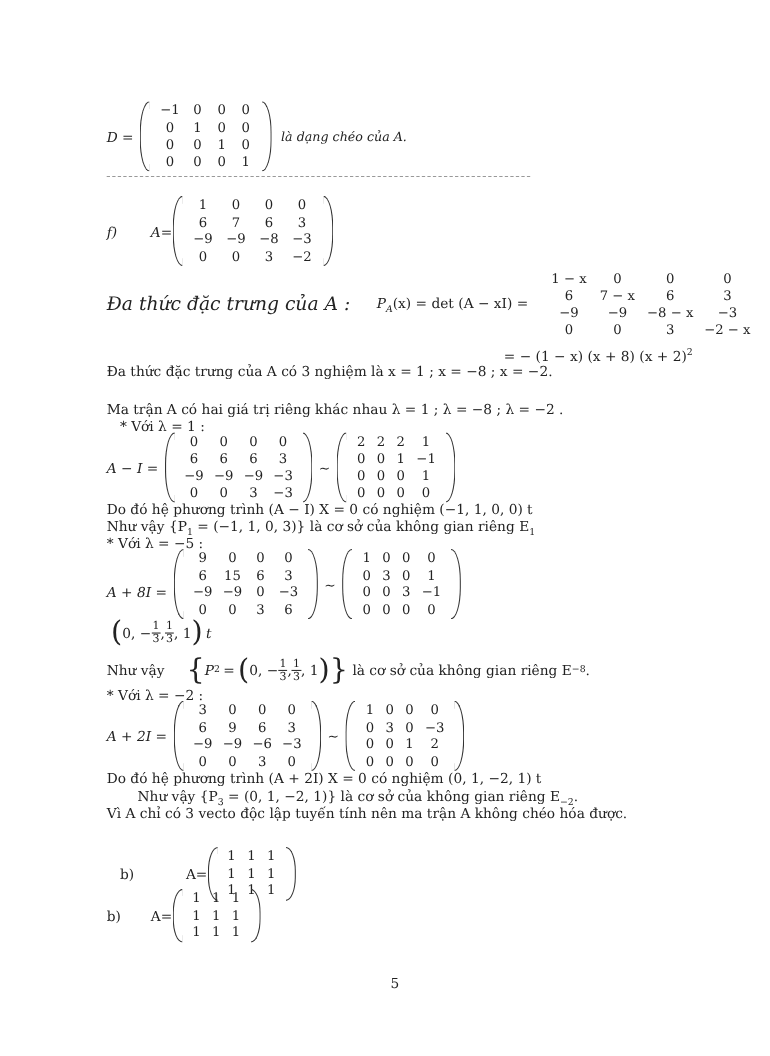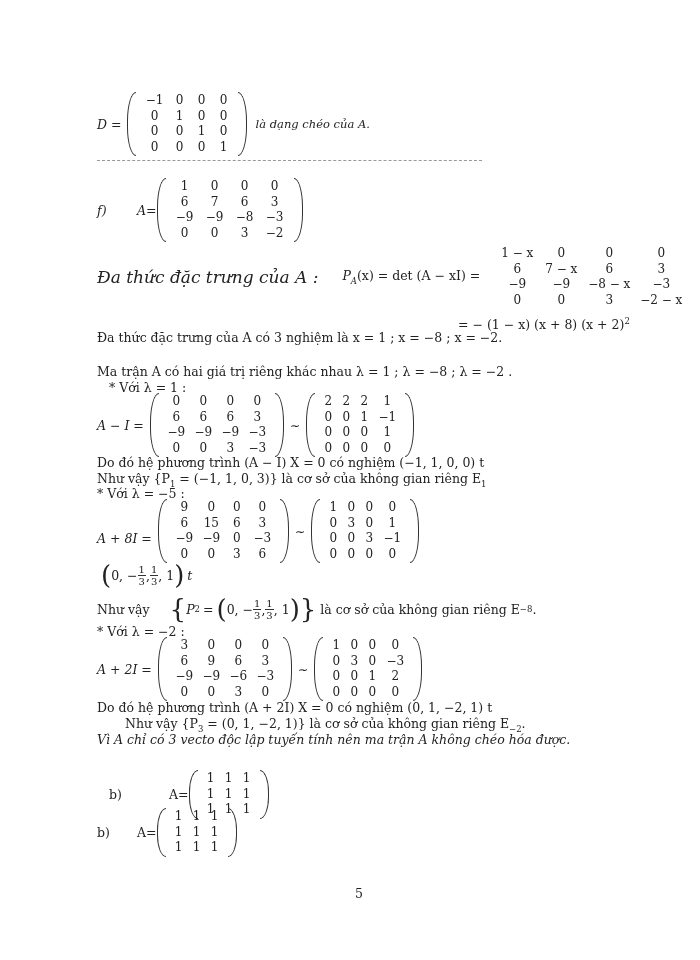--- a/index.html
+++ b/index.html
@@ -306,21 +306,21 @@
         <span>0</span>
         <span>0</span>
       </span>
       <span class="paren-r"></span>
   </span>
 </div>
 <div class="abs line" style="left:97px; top:700px;">Do đó hệ phương trình (A + 2I) X = 0 có nghiệm (0, 1, −2, 1) t</div>
 <div class="abs line" style="left:81px; top:716px;margin-left:44px;">
   <span>Như vậy {P</span><span class="sub">3</span><span> = (0, 1, −2, 1)} là cơ sở của không gian riêng E</span><span class="sub">−2</span><span>.</span>
 </div>
-<div class="abs line" style="left:97px; top:732px;font-style:italic;">Vì A chỉ có 3 vecto độc lập tuyến tính nên ma trận A không chéo hóa được.</div>
+<div class="abs line" style="left:97px; top:732px;">Vì A chỉ có 3 vecto độc lập tuyến tính nên ma trận A không chéo hóa được.</div>
 
 <div class="abs" style="left:97px; top:770px; display:flex; align-items:center;">
   <span style="margin-left:12px; width:60px;">b)</span>
   <span>A=</span>
   <span class="mat">
     <span class="paren-l"></span>
       <span class="grid" id="ex1" style="grid-template-columns:18px 18px 18px;">
         <span>1</span>
         <span>1</span>
         <span>1</span>

